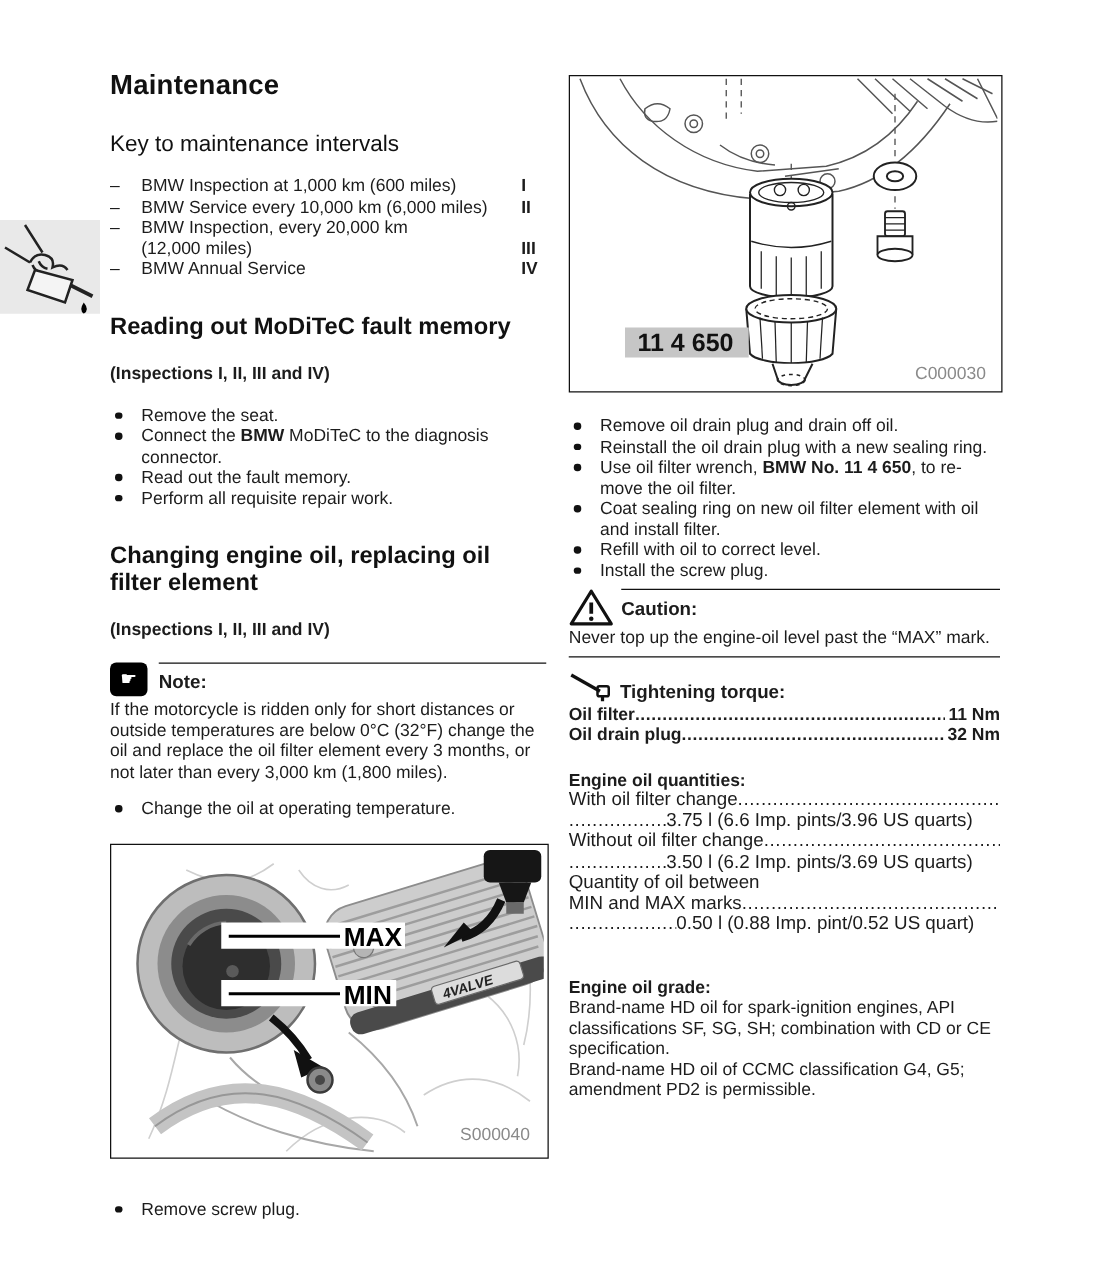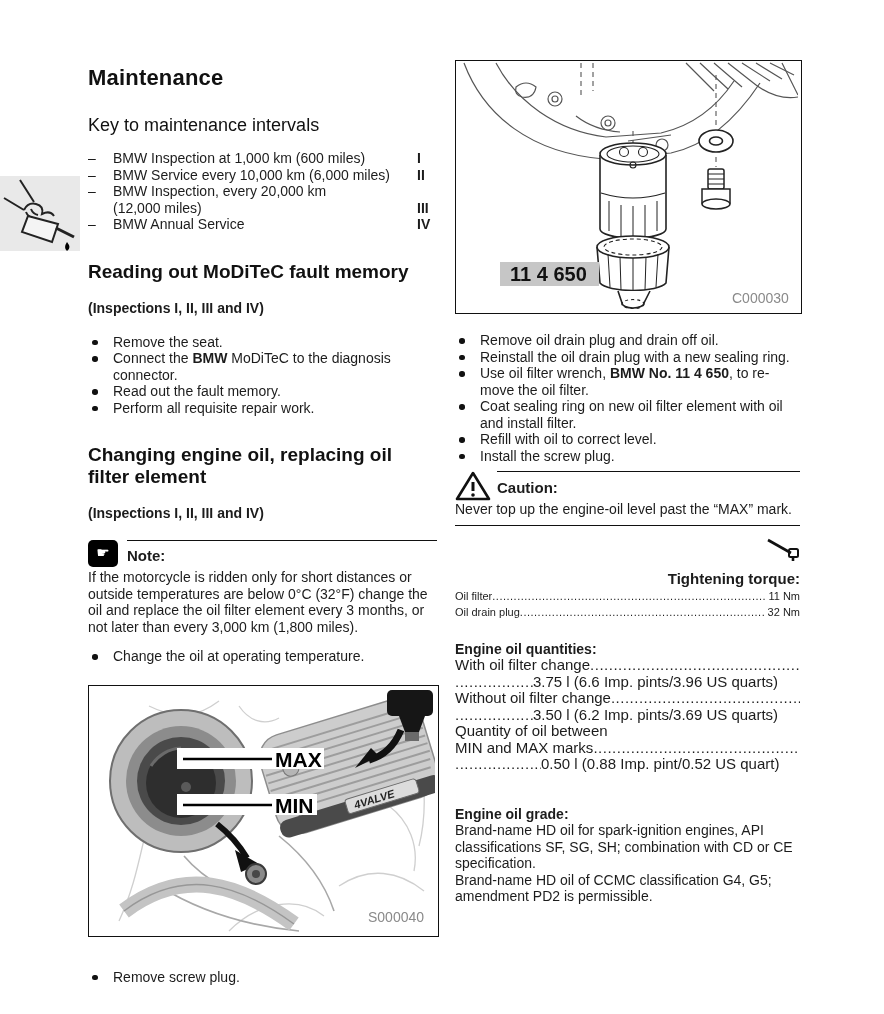--- a/index.html
+++ b/index.html
@@ -1,18 +1,18 @@
 <!DOCTYPE html>
 <html><head>
 <meta charset="utf-8">
 <style>
   html,body{margin:0;padding:0;background:#fff;}
   .page{position:relative;width:884px;height:1014px;background:#ffffff;overflow:hidden;
         font-family:"Liberation Sans",sans-serif;color:#1c1c1c;}
-  .col-left{position:absolute;left:88px;top:12px;width:349px;}
+  .col-left{position:absolute;left:88px;top:2px;width:349px;}
   .col-right{position:absolute;left:455px;top:0;width:345px;}
 
   .page-title{font-size:22px;font-weight:bold;letter-spacing:.2px;margin:54px 0 0 0;line-height:24px;color:#111;}
   .h-key{font-size:18px;font-weight:normal;margin:25px 0 0 0;line-height:21px;color:#111;}
   .h-section{font-size:19px;font-weight:bold;margin:28px 0 0 0;line-height:22px;color:#111;}
   .subheading{font-size:14px;font-weight:bold;margin:17px 0 0 0;line-height:16px;}
 
   .body-text{font-size:14px;line-height:16.5px;}
 
   .key-list{margin-top:14px;font-size:14px;line-height:16.5px;}
@@ -34,24 +34,24 @@
   .note-rule{flex:1;border-top:1.7px solid #111;padding-top:6px;font-size:15px;font-weight:bold;}
   .note-body{margin-top:2px;}
 
   .caution-block{margin-top:7px;}
   .caution-head{display:flex;gap:6px;}
   .caution-icon{flex:none;width:36px;height:30px;}
   .caution-rule{flex:1;border-top:1.7px solid #111;padding-top:7px;font-size:15px;font-weight:bold;}
   .rule{border:none;border-top:1.7px solid #111;margin:7px 0 0 0;height:0;}
 
   .torque-block{margin-top:11px;}
-  .torque-head{display:flex;gap:7px;align-items:flex-end;flex-direction:column;}
+  .torque-head{display:flex;gap:7px;align-items:flex-end;}
   .torque-icon{flex:none;width:34px;height:26px;}
   .torque-title{font-size:15px;font-weight:bold;line-height:18px;}
-  .trow{display:flex;font-size:11px;line-height:16.5px;}
+  .trow{display:flex;font-size:14px;line-height:16.5px;font-weight:bold;}
   .fill{flex:1;overflow:hidden;white-space:nowrap;min-width:8px;}
   .fill::after{content:"....................................................................................................................";letter-spacing:.5px;}
   .tvalue{flex:none;padding-left:3px;}
 
   .qty-block{margin-top:20px;}
   .qty-heading,.grade-heading{font-size:14px;font-weight:bold;line-height:16.5px;}
   .qrow{display:flex;font-size:15px;line-height:16.5px;}
   .grade-block{margin-top:33px;}
   .grade-block .body-text{margin:0;}
 

